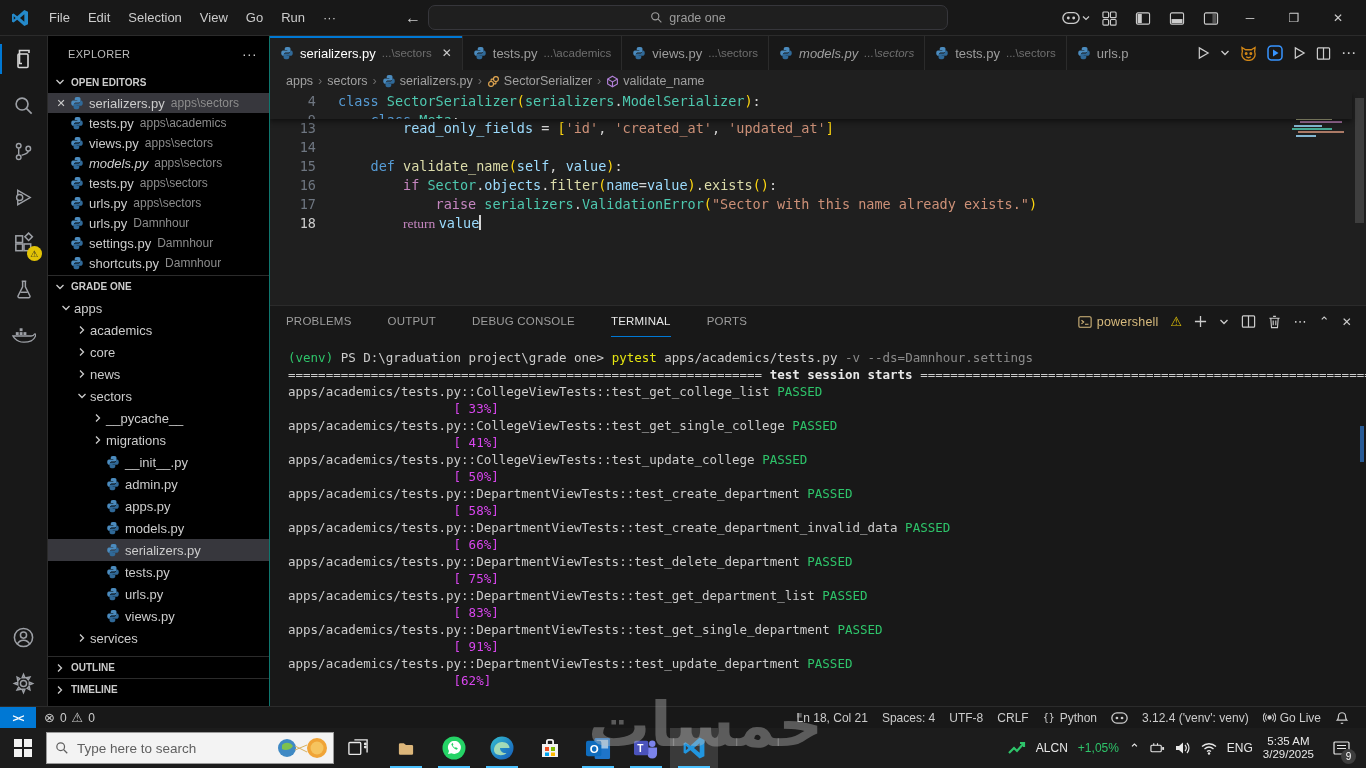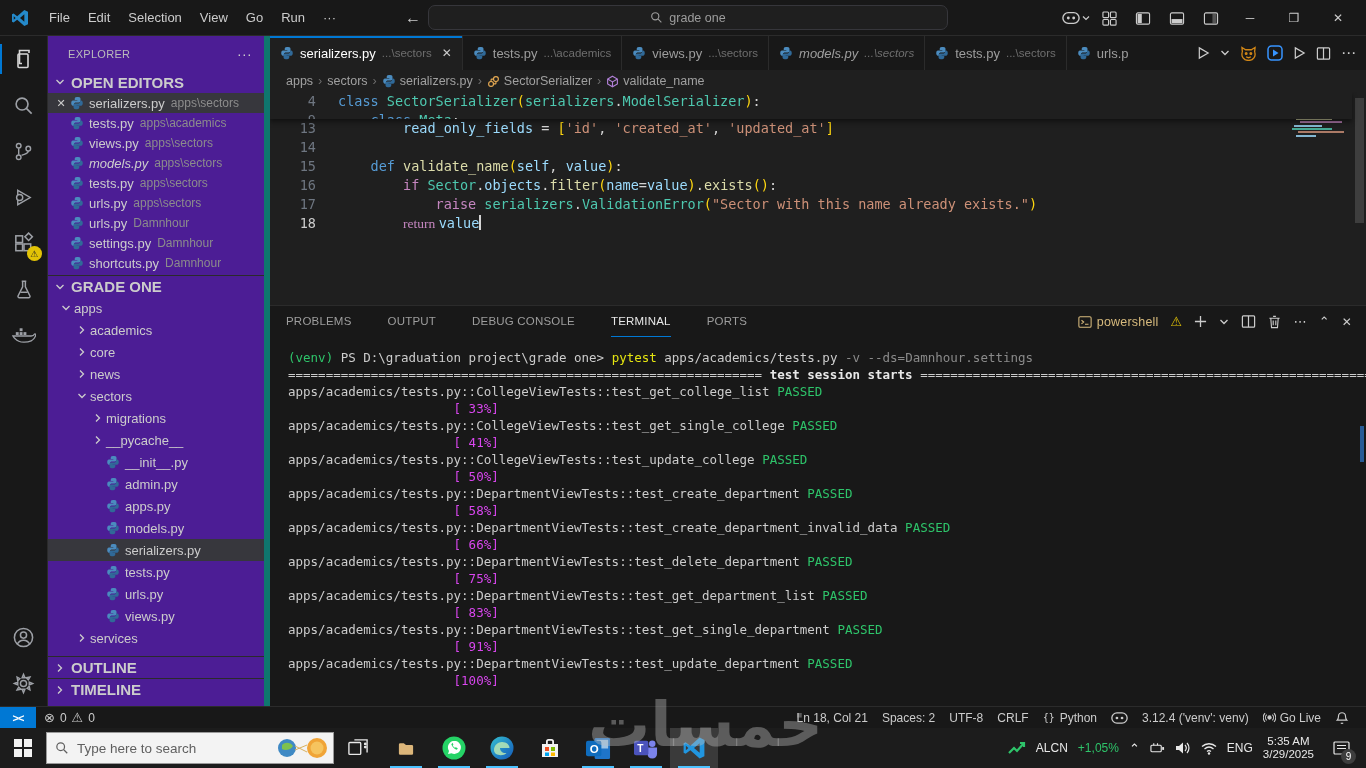--- a/index.html
+++ b/index.html
@@ -27,25 +27,25 @@
   .activitybar { position:absolute; left:0; top:36px; width:48px; bottom:62px; background:#181818;
                  border-right:1px solid #2b2b2b; display:flex; flex-direction:column; align-items:center; }
   .act-item { width:48px; height:46px; display:flex; align-items:center; justify-content:center; position:relative; color:#868686; }
   .act-item.active { color:#d7d7d7; }
   .act-item.active::before { content:""; position:absolute; left:0; top:8px; bottom:8px; width:2px; background:#0078d4; }
   .act-badge { position:absolute; right:6px; bottom:5px; width:15px; height:15px; border-radius:50%;
                background:#e2c306; color:#222; font-size:10px; display:flex; align-items:center; justify-content:center; }
   .act-spacer { flex:1; }
 
   
-  .sidebar { position:absolute; left:48px; top:36px; width:222px; bottom:52px; background:#4c1d95;
-             border-right:6px solid #0f766e; font-size:13px; color:#cccccc; overflow:hidden; }
+  .sidebar { position:absolute; left:48px; top:36px; width:222px; bottom:52px; background:#000000;
+             border-right:1px solid #0f766e; font-size:13px; color:#cccccc; overflow:hidden; }
   .sb-header { height:35px; display:flex; align-items:center; padding:0 12px 0 20px; color:#bbbbbb; font-size:11px; letter-spacing:.3px; }
   .sb-header .more { margin-left:auto; color:#cccccc; font-size:14px; }
-  .sb-section { height:22px; display:flex; align-items:center; gap:3px; font-weight:bold; font-size:15px; color:#cccccc; padding-left:4px; }
+  .sb-section { height:22px; display:flex; align-items:center; gap:3px; font-weight:bold; font-size:10px; color:#cccccc; padding-left:4px; }
   .chev { width:16px; height:16px; flex:none; display:flex; align-items:center; justify-content:center; color:#cccccc; }
   .oe-row { height:20px; display:flex; align-items:center; padding-left:22px; position:relative; cursor:default; }
   .oe-row.active { background:#37373d; }
   .oe-row .close-x { position:absolute; left:6px; width:14px; text-align:center; color:#ccc; font-size:11px; }
   .oe-row .pyicon { margin-right:5px; flex:none; }
   .oe-name { white-space:nowrap; }
   .oe-name.italic { font-style:italic; }
   .oe-path { color:#8c8c8c; font-size:12px; margin-left:6px; white-space:nowrap; overflow:hidden; }
   .tree-row { height:22px; display:flex; align-items:center; position:relative; cursor:default; white-space:nowrap; }
   .tree-row.selected { background:#37373d; }
@@ -434,29 +434,29 @@
             </svg>
           </span>
           <span class="tree-label">sectors</span>
         </div>
         <div class="tree-row" style="padding-left: 42px;">
           <span class="chev">
             <svg width="10" height="10" viewBox="0 0 10 10">
               <path d="M3 1.5 6.5 5 3 8.5" fill="none" stroke="#ccc" stroke-width="1.3"></path>
             </svg>
           </span>
-          <span class="tree-label">migrations</span>
+          <span class="tree-label">__pycache__</span>
         </div>
         <div class="tree-row" style="padding-left: 42px;">
           <span class="chev">
             <svg width="10" height="10" viewBox="0 0 10 10">
               <path d="M3 1.5 6.5 5 3 8.5" fill="none" stroke="#ccc" stroke-width="1.3"></path>
             </svg>
           </span>
-          <span class="tree-label">__pycache__</span>
+          <span class="tree-label">migrations</span>
         </div>
         <div class="tree-row" style="padding-left: 42px;">
           <span class="chev"></span>
           <span class="pyicon">
             <svg width="14" height="14" viewBox="0 0 16 16">
               <path d="M7.9 1C5.9 1 5.4 2 5.4 3.1v1.5h3V5H3.4C1.9 5 1.4 6.5 1.4 8s.5 3 2 3h1.1V9.4C4.5 8 5.6 7.4 7 7.4h3c1.2 0 2-.8 2-2V3.1C12 2 11.4 1 9.4 1z" fill="#4b8bbe"></path>
               <path d="M8.1 15c2 0 2.5-1 2.5-2.1v-1.5h-3V11h5c1.5 0 2-1.5 2-3s-.5-3-2-3h-1.1v1.6c0 1.4-1.1 2-2.5 2h-3c-1.2 0-2 .8-2 2v1.3C4 14 4.6 15 6.6 15z" fill="#306998"></path>
             </svg>
           </span>
           <span class="tree-label">__init__.py</span>
@@ -787,40 +787,40 @@
           <div class="t-row pct-row">[ 58%]</div>
           <div class="t-row"><span class="t-white">apps/academics/tests.py::DepartmentViewTests::test_create_department_invalid_data </span><span class="t-green">PASSED</span></div>
           <div class="t-row pct-row">[ 66%]</div>
           <div class="t-row"><span class="t-white">apps/academics/tests.py::DepartmentViewTests::test_delete_department </span><span class="t-green">PASSED</span></div>
           <div class="t-row pct-row">[ 75%]</div>
           <div class="t-row"><span class="t-white">apps/academics/tests.py::DepartmentViewTests::test_get_department_list </span><span class="t-green">PASSED</span></div>
           <div class="t-row pct-row">[ 83%]</div>
           <div class="t-row"><span class="t-white">apps/academics/tests.py::DepartmentViewTests::test_get_single_department </span><span class="t-green">PASSED</span></div>
           <div class="t-row pct-row">[ 91%]</div>
           <div class="t-row"><span class="t-white">apps/academics/tests.py::DepartmentViewTests::test_update_department </span><span class="t-green">PASSED</span></div>
-          <div class="t-row pct-row">[100%]</div>
+          <div class="t-row pct-row">[62%]</div>
         </div>
       <div class="panel-scroll"></div>
     </div>
   </div>
 
   <div class="statusbar">
     <div class="remote">&gt;&lt;</div>
     <div class="sb-left">
       <span style="font-size:13px;">⊗</span>
       <span>0</span>
       <span style="font-size:13px;">⚠</span>
       <span>0</span>
     </div>
     <div class="sb-right" id="status-right">
         <div class="sb-item">
           <span>Ln 18, Col 21</span>
         </div>
         <div class="sb-item">
-          <span>Spaces: 2</span>
+          <span>Spaces: 4</span>
         </div>
         <div class="sb-item">
           <span>UTF-8</span>
         </div>
         <div class="sb-item">
           <span>CRLF</span>
         </div>
         <div class="sb-item">
           <span style="display: flex;">
             <svg width="13" height="12" viewBox="0 0 16 14">

